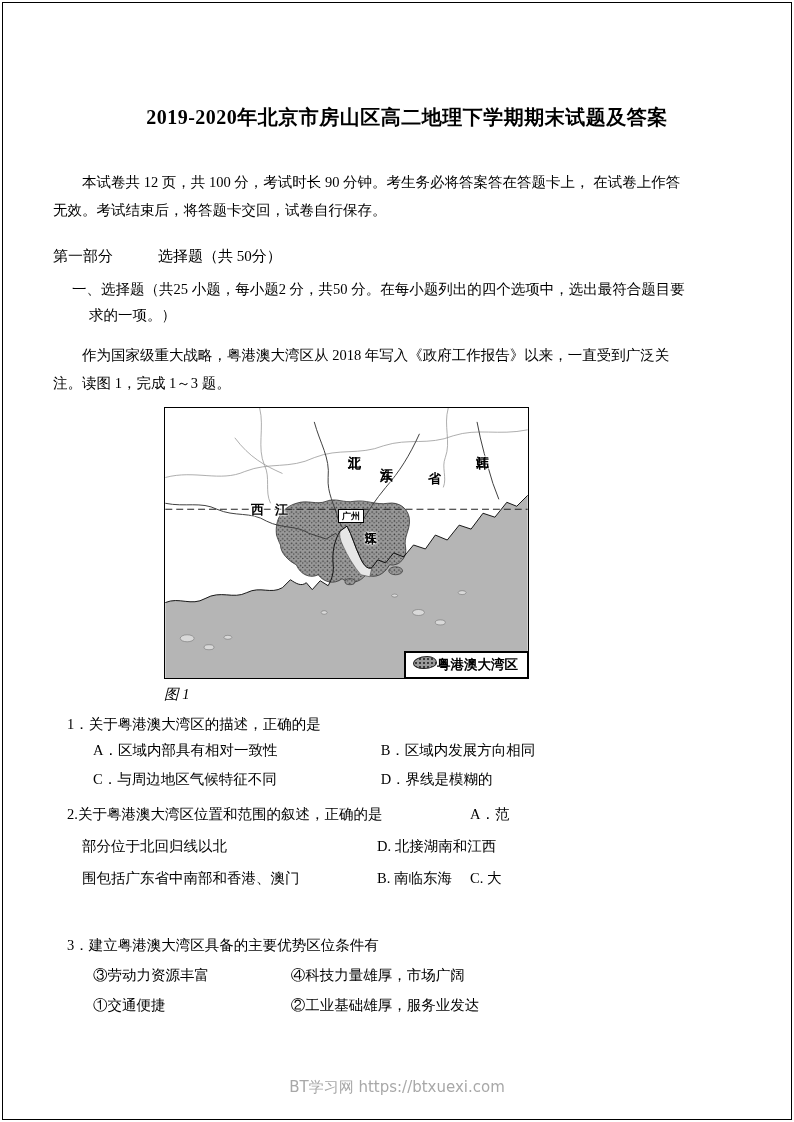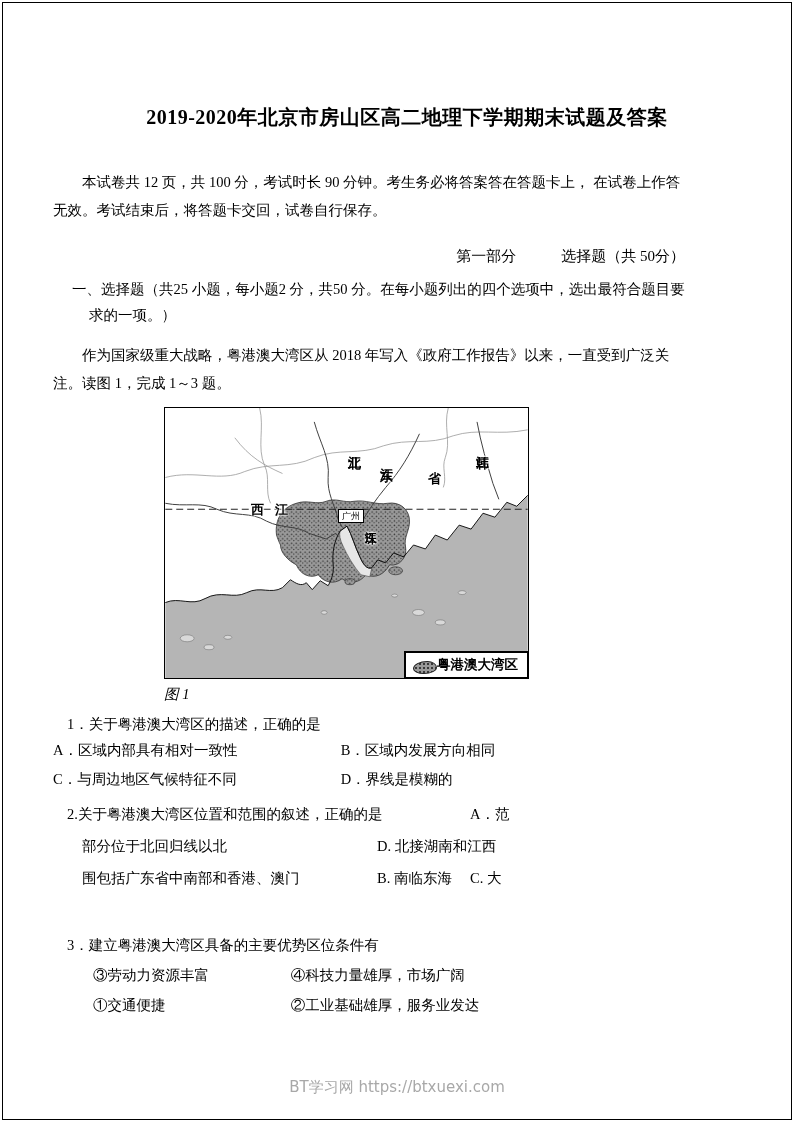--- a/index.html
+++ b/index.html
@@ -6,51 +6,51 @@
   html,body { background:#ffffff; }
   .page {
     position:relative; width:794px; height:1122px; margin:0 auto;
     background:#fff; color:#000; overflow:hidden;
     font-family:"Liberation Serif","DejaVu Serif",serif;
   }
   .frame { position:absolute; inset:2px; border:1px solid #000; pointer-events:none; }
   .title { margin-top:104px; text-align:center; font-size:20px; font-weight:bold; letter-spacing:.5px;padding-left:20px; }
   .content { padding:0 109px 0 53px; font-size:14.5px; }
   .intro { margin-top:37px; line-height:28px; text-indent:2em; }
-  .section-heading { margin-top:23px; text-align:right; font-size:15px; }
+  .section-heading { margin-top:23px; text-align:left; font-size:15px; }
   .instructions { margin-top:10px; margin-left:36px; text-indent:-17px; line-height:26px; }
   .passage { margin-top:13px; line-height:28px; text-indent:2em; }
 
   .map-wrap { position:relative; width:365px; height:272px; margin:10px 0 0 111px;
               border:1px solid #000; background:#fff; }
   .map-wrap svg { display:block; }
   .map-label { position:absolute; font-family:"Liberation Sans","DejaVu Sans",sans-serif;
                font-weight:bold; font-size:13px; line-height:1.15; white-space:nowrap;
                text-shadow:0 0 2px #fff,0 0 2px #fff,0 0 3px #fff; }
   .vertical { writing-mode:vertical-rl; }
   .lbl-xijiang  { left:86px;  top:95px; letter-spacing:11px; }
   .lbl-beijiang { left:181px; top:38px; }
   .lbl-dongjiang{ left:213px; top:50px; }
   .lbl-sheng    { left:263px; top:64px; }
   .lbl-hanjiang { left:309px; top:38px; }
   .lbl-zhujiang { left:198px; top:114px; font-size:12px; }
   .city-box { position:absolute; left:173px; top:101px; background:#fff; border:1px solid #000;
-              font-size:9px; line-height:12px; padding:0 3px; font-weight:normal;
+              font-size:9px; line-height:12px; padding:0 3px; font-weight:bold;
               font-family:"Liberation Sans","DejaVu Sans",sans-serif; }
-  .legend { position:absolute; right:-1px; bottom:-1px; display:flex; align-items:flex-end; 
+  .legend { position:absolute; right:-1px; bottom:-1px; display:flex; align-items:flex-start; 
             background:#fff; border:2px solid #000; padding:3px 9px 3px 7px; }
   .legend-blob { width:24px; height:13px; flex:none; background-color:#9a9a9a;
                  background-image:radial-gradient(circle,#3a3a3a .9px,rgba(0,0,0,0) 1.1px);
                  background-size:4px 4px; border:1px solid #222;
                  border-radius:60% 40% 55% 45% / 60% 50% 50% 40%; }
   .legend-text { font-family:"Liberation Sans","DejaVu Sans",sans-serif; font-weight:bold; font-size:13.5px; }
   .fig-caption { width:365px; margin-left:111px; margin-top:6px; text-align:left;font-style:italic; }
 
   .q-stem { margin-top:8px; margin-left:14px; line-height:24px; }
-  .opt-row { line-height:29px; }
+  .opt-row { margin-left:40px; line-height:29px; }
   .opt-row .c1 { display:inline-block; width:284px; }
   .q2 { margin-top:4px; }
   .q2-line { position:relative; line-height:32px; }
   .pl14 { padding-left:14px; }
   .pl29 { padding-left:29px; }
   .abs324 { position:absolute; left:324px; top:0; }
   .abs417 { position:absolute; left:417px; top:0; }
   .q3-stem { margin-top:36px; margin-left:14px; line-height:30px; }
   .q3-row { margin-left:40px; line-height:30px; }
   .q3-row .c1 { display:inline-block; width:194px; }

